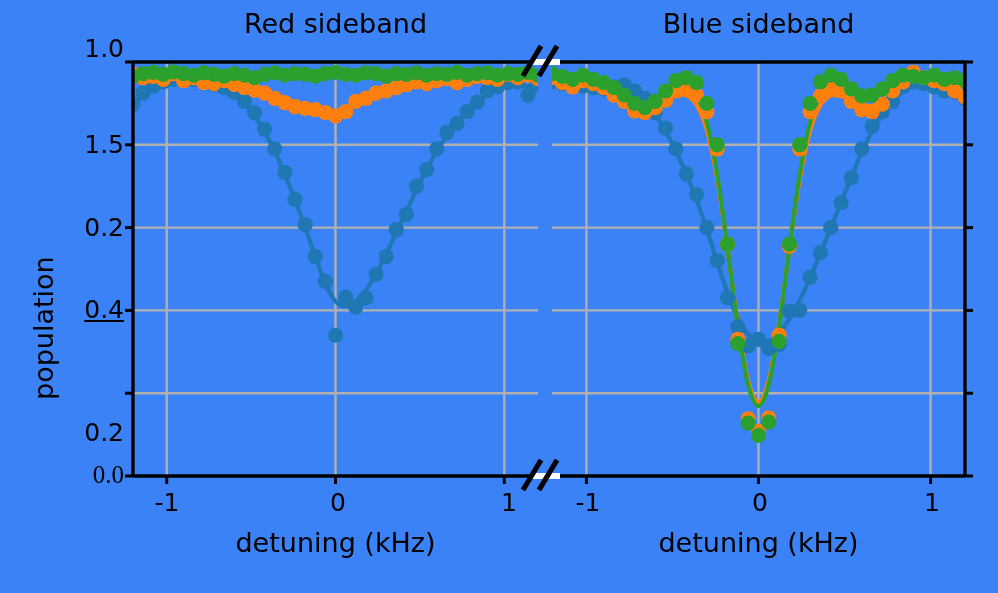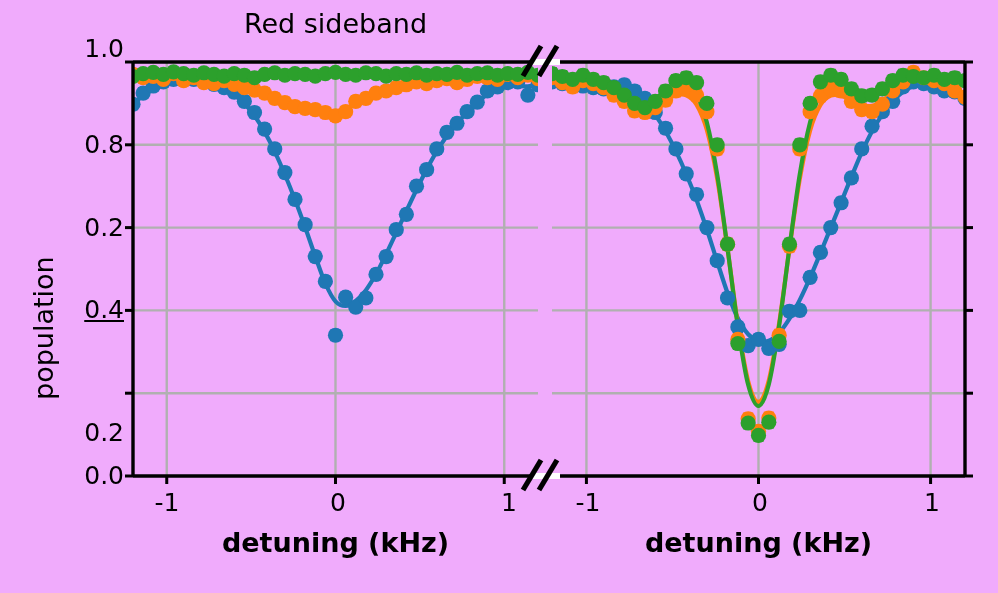--- a/index.html
+++ b/index.html
@@ -1,53 +1,54 @@
 <!DOCTYPE html>
 <html><head>
 <meta charset="utf-8">
 <style>
   html,body{margin:0;padding:0;background:#ffffff;}
   body{width:998px;height:593px;overflow:hidden;font-family:"DejaVu Sans",sans-serif;}
-  #figure{position:relative;width:998px;height:593px;background:#f0abfc;}
+  #figure{position:relative;width:998px;height:593px;background:#3b82f6;}
   .panel-title{
     position:absolute;text-align:center;font-size:27px;color:#000;
     font-family:"DejaVu Sans",sans-serif;white-space:nowrap;
   }
   .axis-label{
     position:absolute;font-size:27px;color:#000;
-    font-family:"DejaVu Sans",sans-serif;white-space:nowrap;text-align:center;font-weight:bold;
+    font-family:"DejaVu Sans",sans-serif;white-space:nowrap;text-align:center;
   }
   .ylabel{
     position:absolute;font-size:27px;color:#000;
     font-family:"DejaVu Sans",sans-serif;white-space:nowrap;
     transform-origin:0 0;transform:rotate(-90deg);
   }
   .ticklabel{
     position:absolute;font-size:25px;color:#000;
     font-family:"DejaVu Sans",sans-serif;white-space:nowrap;
   }
   .ytick{text-align:right;}
   .xtick{text-align:center;}
   svg{position:absolute;left:0;top:0;}
 </style>
 </head>
 <body>
 
 <div id="figure">
 
   <div class="panel-title" id="title-red" style="left:133px;top:8px;width:405px;">Red sideband</div>
+  <div class="panel-title" id="title-blue" style="left:552px;top:8px;width:413px;">Blue sideband</div>
 
   <div class="ylabel" id="ylabel" style="left:28px;top:400px;">population</div>
 
   <div class="ticklabel ytick" style="left:48px;top:34px;width:76px;">1.0</div>
-  <div class="ticklabel ytick" style="left:48px;top:130px;width:76px;">0.8</div>
+  <div class="ticklabel ytick" style="left:48px;top:130px;width:76px;">1.5</div>
   <div class="ticklabel ytick" style="left:48px;top:213px;width:76px;">0.2</div>
   <div class="ticklabel ytick" style="left:48px;top:295px;width:76px;text-decoration:underline;">0.4</div>
   <div class="ticklabel ytick" style="left:48px;top:378px;width:76px;margin-top:40px;">0.2</div>
-  <div class="ticklabel ytick" style="left:48px;top:461px;width:76px;">0.0</div>
+  <div class="ticklabel ytick" style="left:48px;top:461px;width:76px;font-family:Liberation Serif, serif;">0.0</div>
 
   <div class="ticklabel xtick" style="left:137px;top:488px;width:60px;">-1</div>
   <div class="ticklabel xtick" style="left:308px;top:488px;width:60px;">0</div>
   <div class="ticklabel xtick" style="left:479px;top:488px;width:60px;">1</div>
 
   <div class="ticklabel xtick" style="left:558px;top:488px;width:60px;">-1</div>
   <div class="ticklabel xtick" style="left:730px;top:488px;width:60px;">0</div>
   <div class="ticklabel xtick" style="left:902px;top:488px;width:60px;">1</div>
 
   <div class="axis-label" style="left:133px;top:527px;width:405px;">detuning (kHz)</div>

